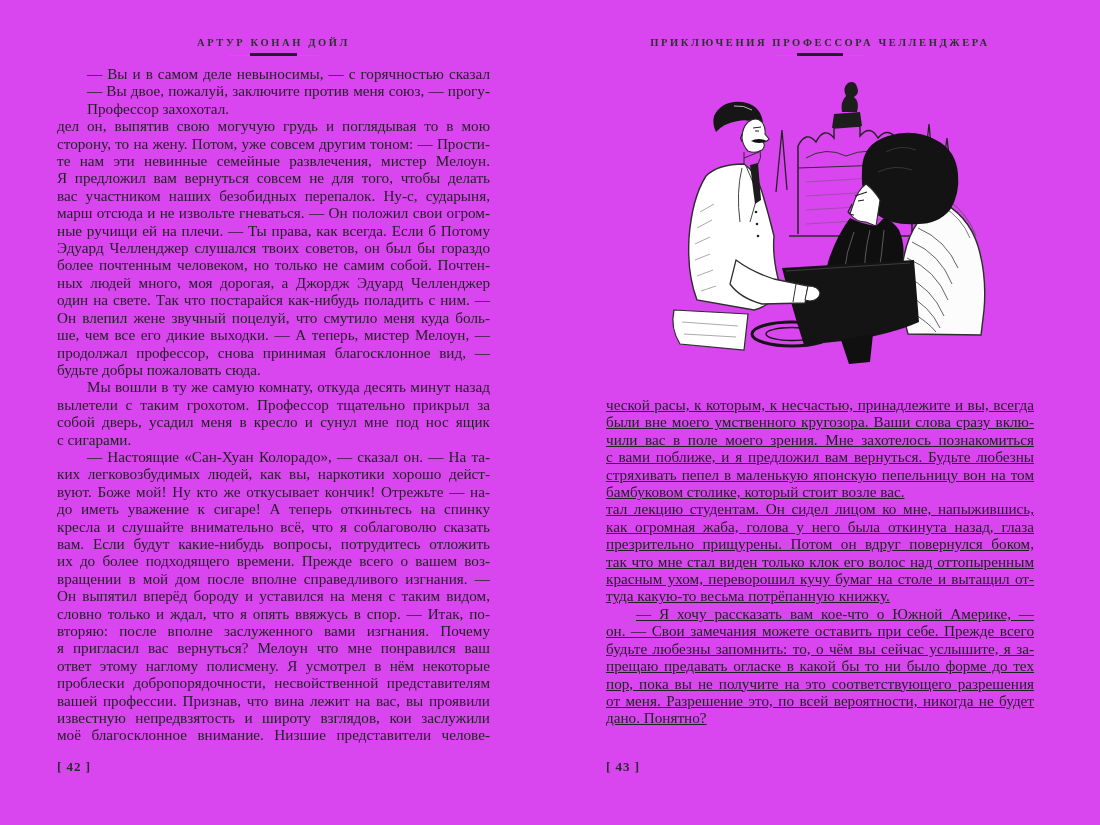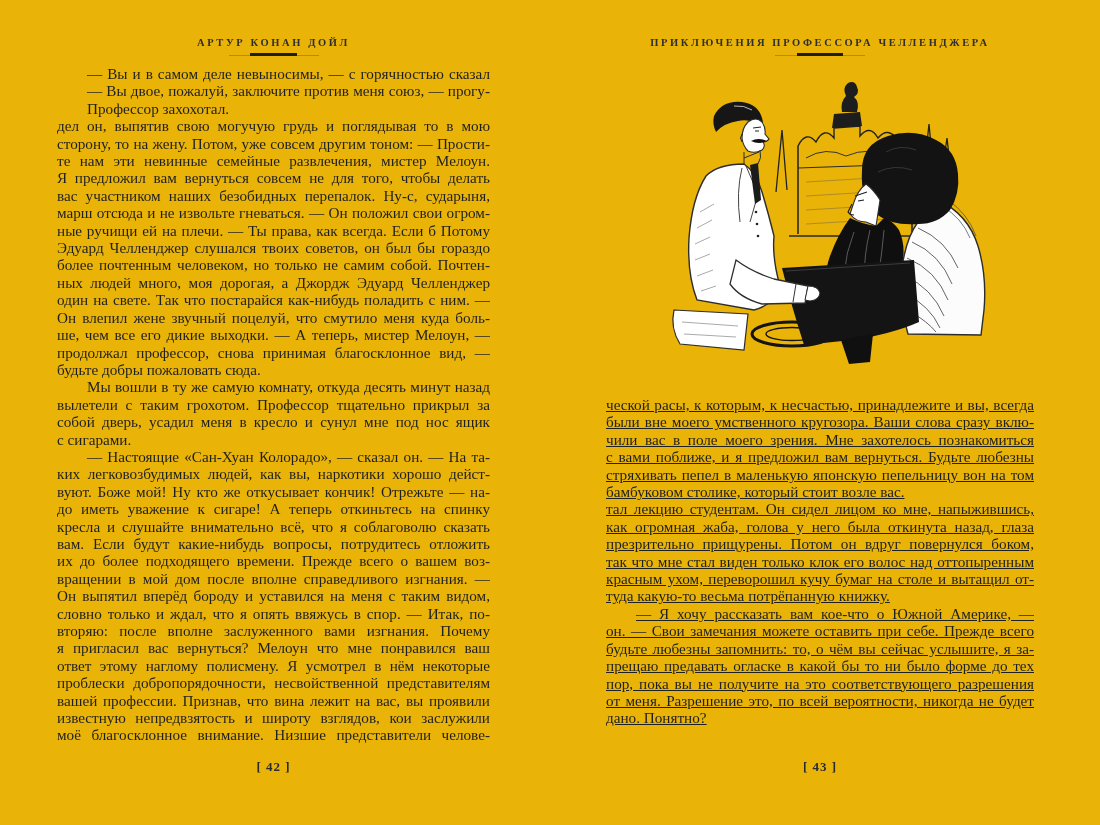--- a/index.html
+++ b/index.html
@@ -1,32 +1,32 @@
 <!DOCTYPE html>
 <html><head>
 <meta charset="utf-8">
 <style>
   html,body{margin:0;padding:0;background:#ffffff;}
   body{width:1100px;height:825px;font-family:"Liberation Serif","DejaVu Serif",serif;color:#222325;}
-  .spread{position:relative;width:1100px;height:825px;background:#eab308;overflow:hidden;}
+  .spread{position:relative;width:1100px;height:825px;background:#d946ef;overflow:hidden;}
   .page{position:absolute;top:0;height:825px;}
   .page-left{left:57px;width:433px;}
   .page-right{left:606px;width:428px;}
   .running-head{position:absolute;top:37px;left:0;right:0;text-align:center;
     font-size:10.5px;font-weight:700;letter-spacing:2.6px;color:#2e2f31;white-space:nowrap;}
   .head-rule{position:absolute;top:53px;left:50%;transform:translateX(-50%);width:90px;height:4px;}
   .head-rule::before{content:"";position:absolute;top:1.5px;left:0;right:0;height:1px;background:#8a8a8a;}
   .head-rule::after{content:"";position:absolute;top:0;left:24%;width:52%;height:3.2px;background:#1d1e20;}
   .text-block{position:absolute;left:0;right:0;font-size:15.2px;line-height:17.42px;color:#1f2022;}
   .tb-left{top:65px;}
   .tb-right{top:396px;text-decoration:underline;}
   .bookline{height:17.42px;overflow:hidden;text-align:justify;text-align-last:justify;}
   .bookline.end{text-align-last:left;}
   .bookline.indent{text-indent:30px;}
-  .page-number{position:absolute;top:759px;left:0;right:0;text-align:center;
+  .page-number{position:absolute;top:759px;left:0;right:0;text-align:left;
     font-size:13px;font-weight:700;color:#2a2b2d;letter-spacing:1px;}
   .illustration{position:absolute;top:72px;left:50px;width:340px;height:302px;margin:0;}
   svg{display:block;}
 </style>
 </head>
 <body>
 
 <div class="spread">
 
   <section class="page page-left">

